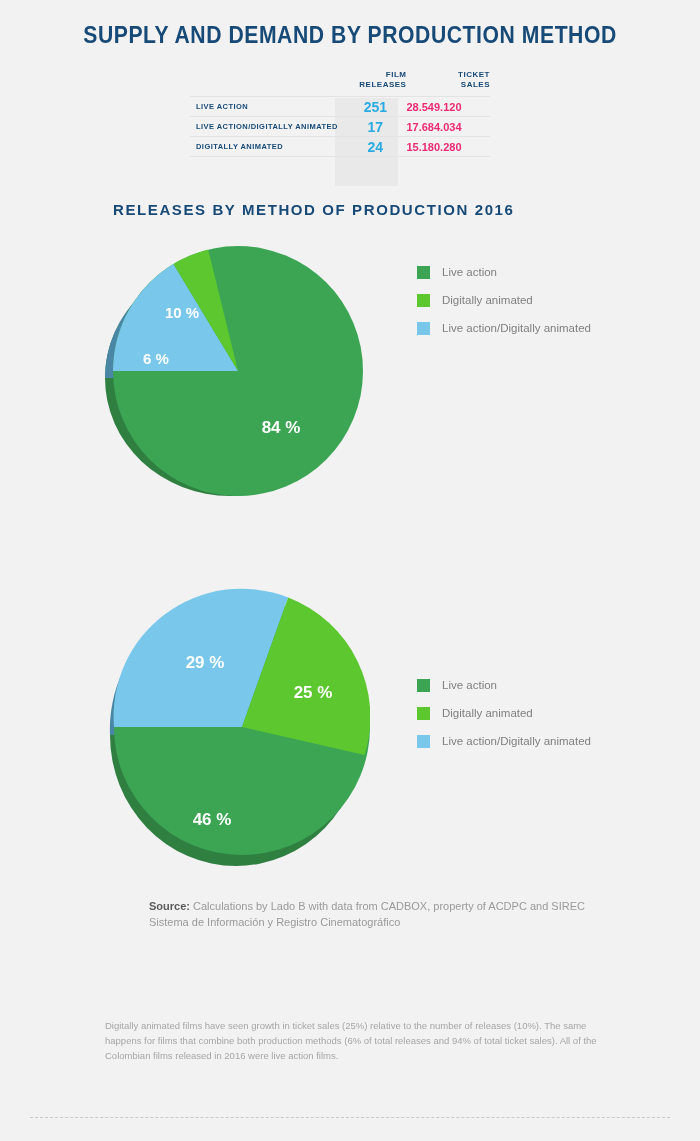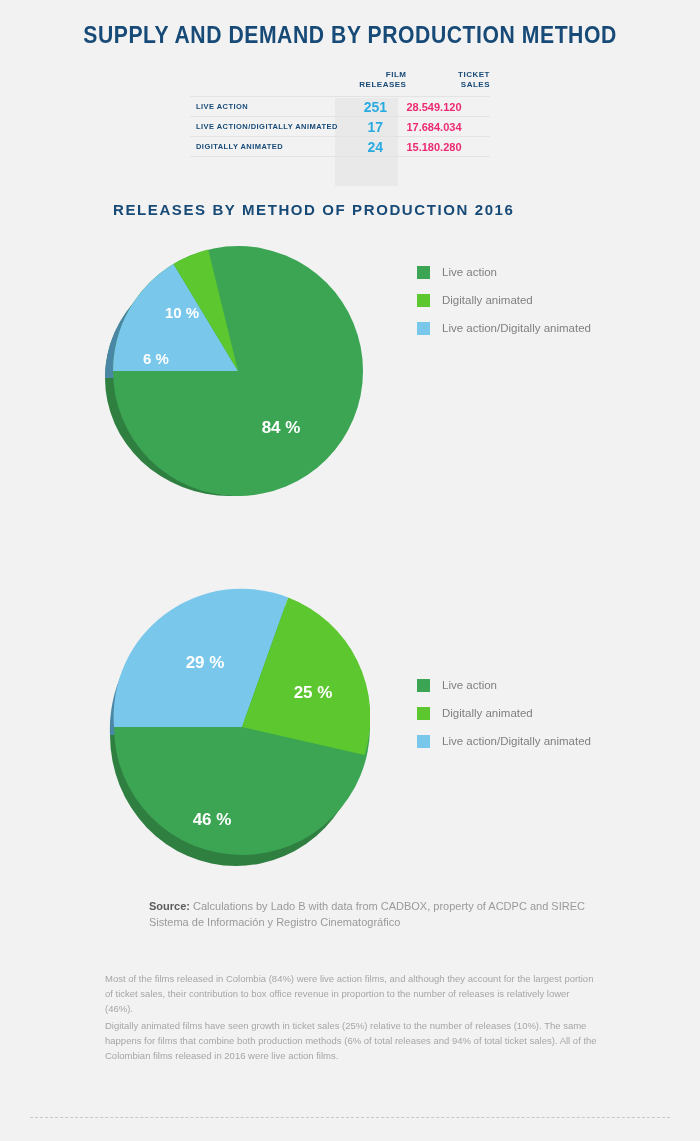--- a/index.html
+++ b/index.html
@@ -321,18 +321,17 @@
     <div class="legend-row">
       <span class="legend-swatch" style="background:#79c7ea"></span>
       <span class="legend-text">Live action/Digitally animated</span>
     </div>
   </div>
 
   <div class="source-note">
     <b>Source:</b><span> Calculations by Lado B with data from CADBOX, property of ACDPC and SIREC Sistema de Información y Registro Cinematográfico</span>
   </div>
 
-  <div class="body-text" id="para-1">Most of the films released in Colombia (84%) were live action films, and although they account for the largest portion of ticket sales, their contribution to box office revenue in proportion to the number of releases is relatively lower (46%).</div>
   <div class="body-text" id="para-2">Digitally animated films have seen growth in ticket sales (25%) relative to the number of releases (10%). The same happens for films that combine both production methods (6% of total releases and 94% of total ticket sales). All of the Colombian films released in 2016 were live action films.</div>
 
   <div class="footer-rule"></div>
 
 </div>
 
 </body></html>

